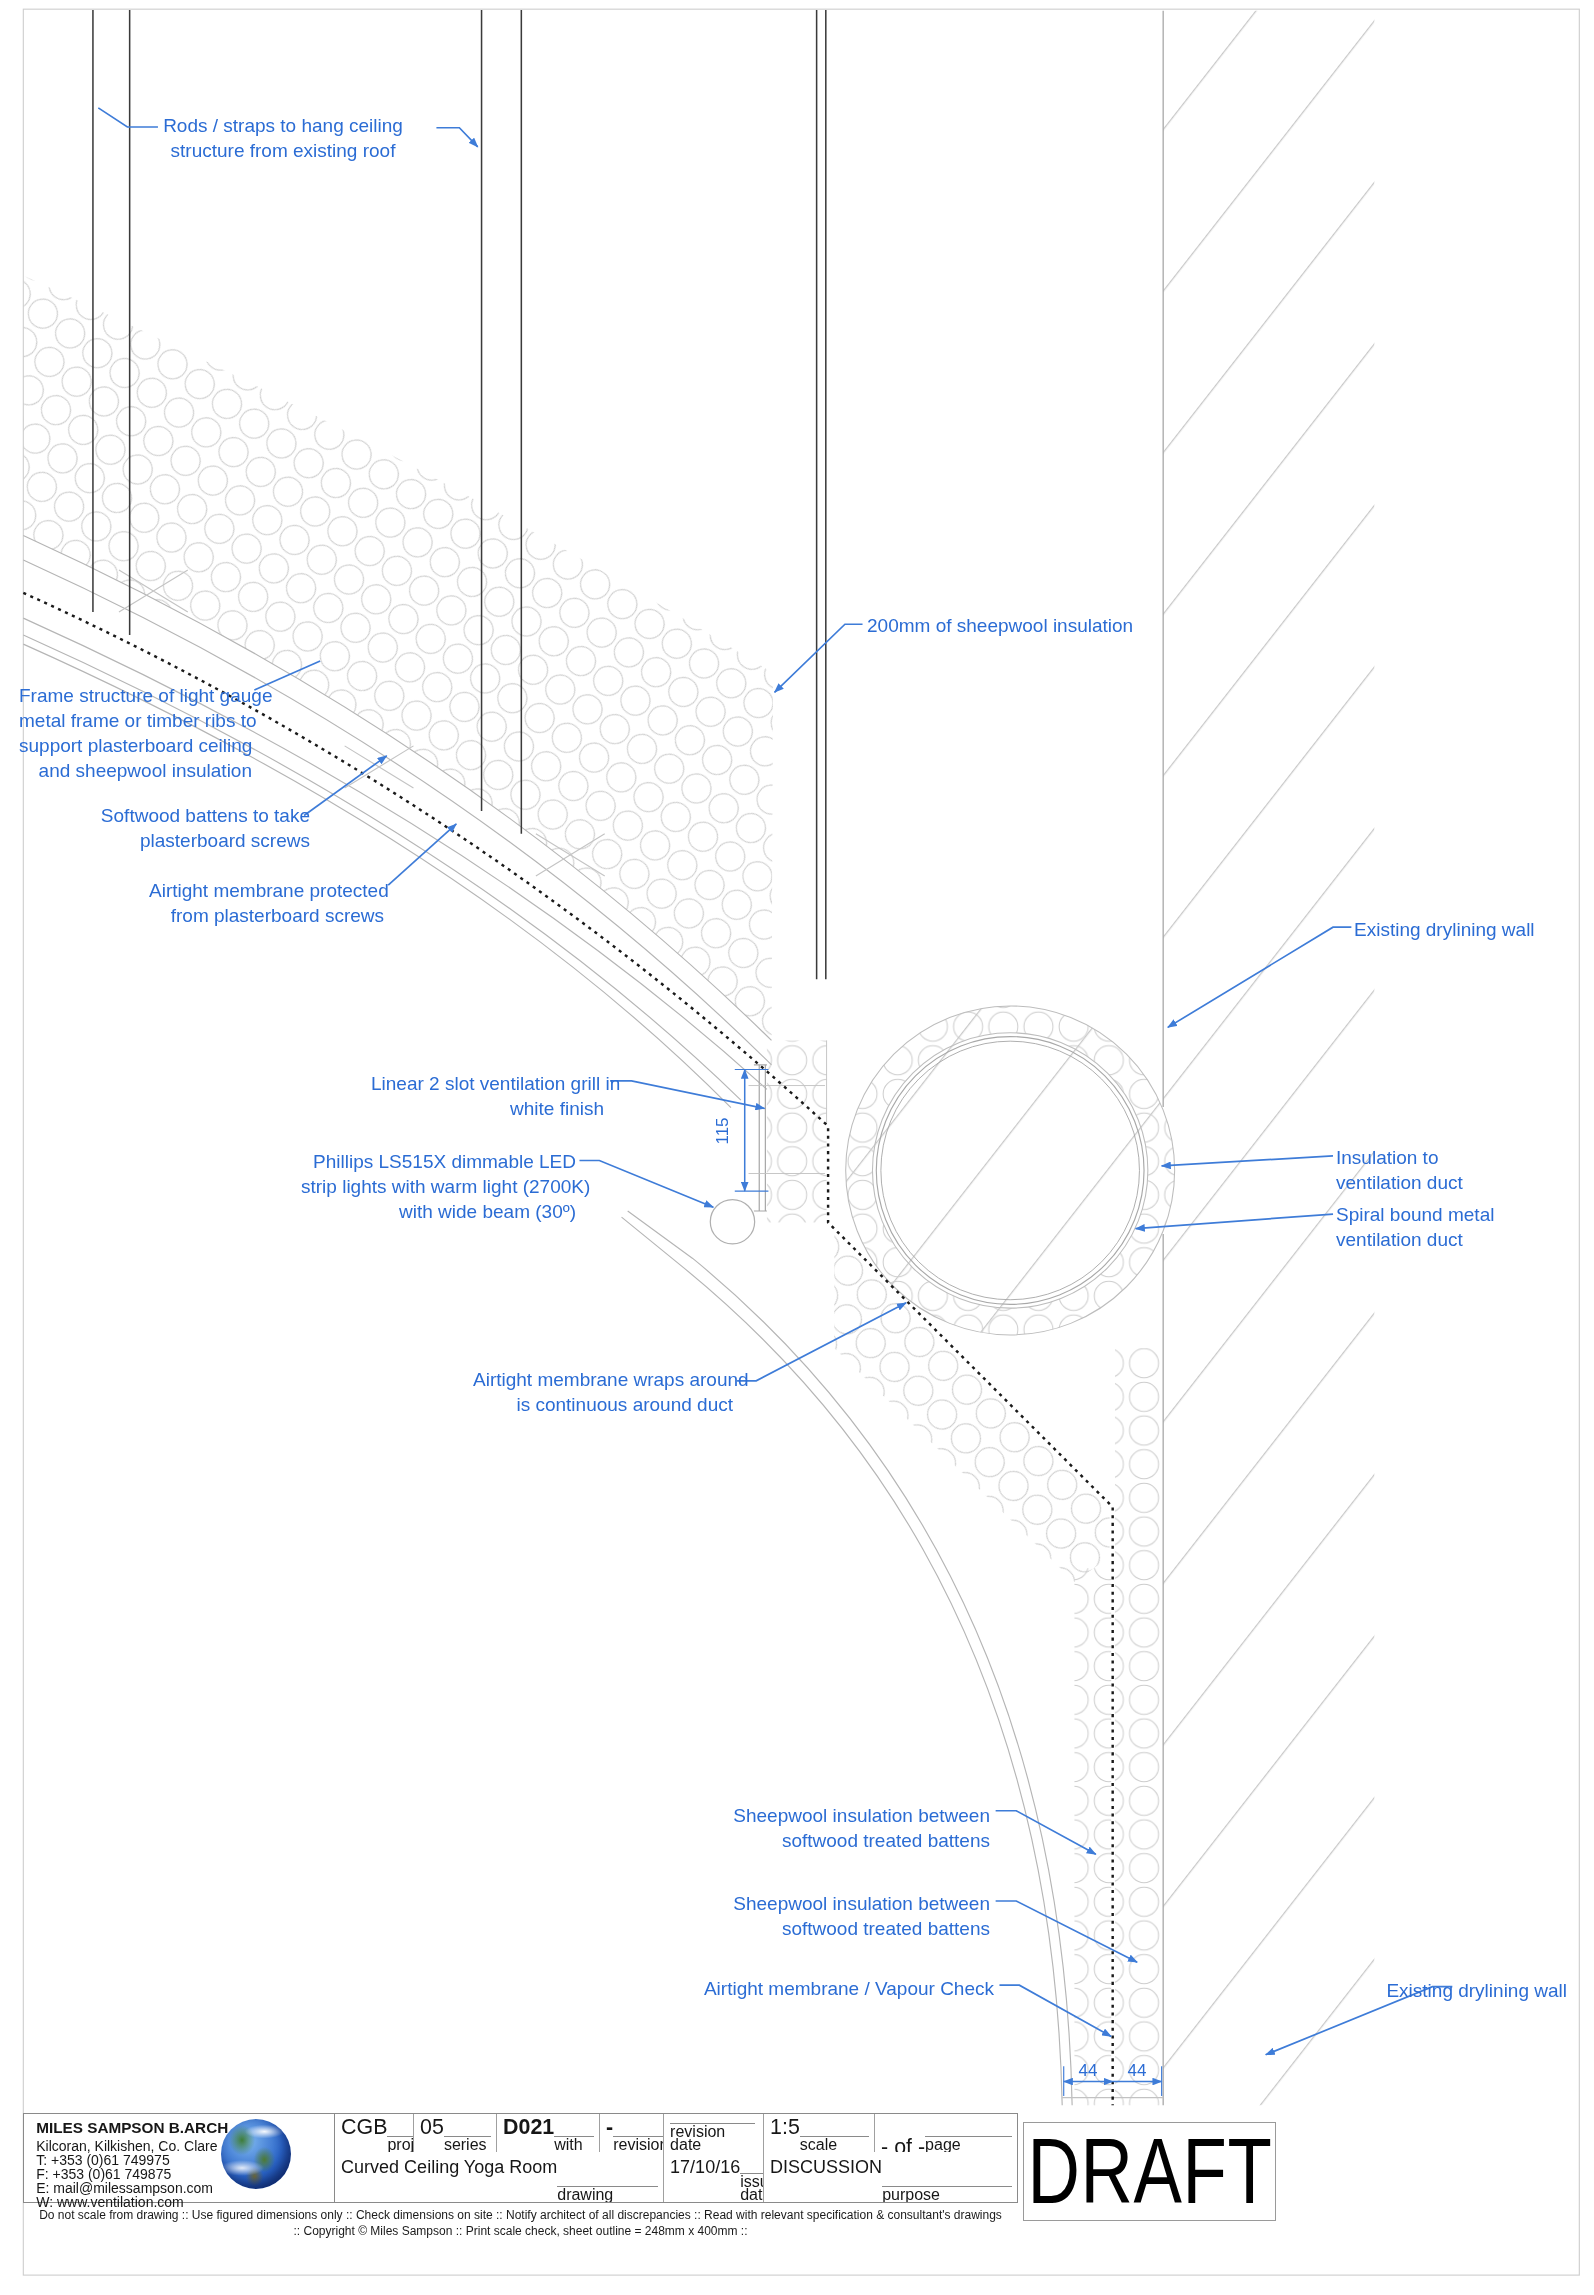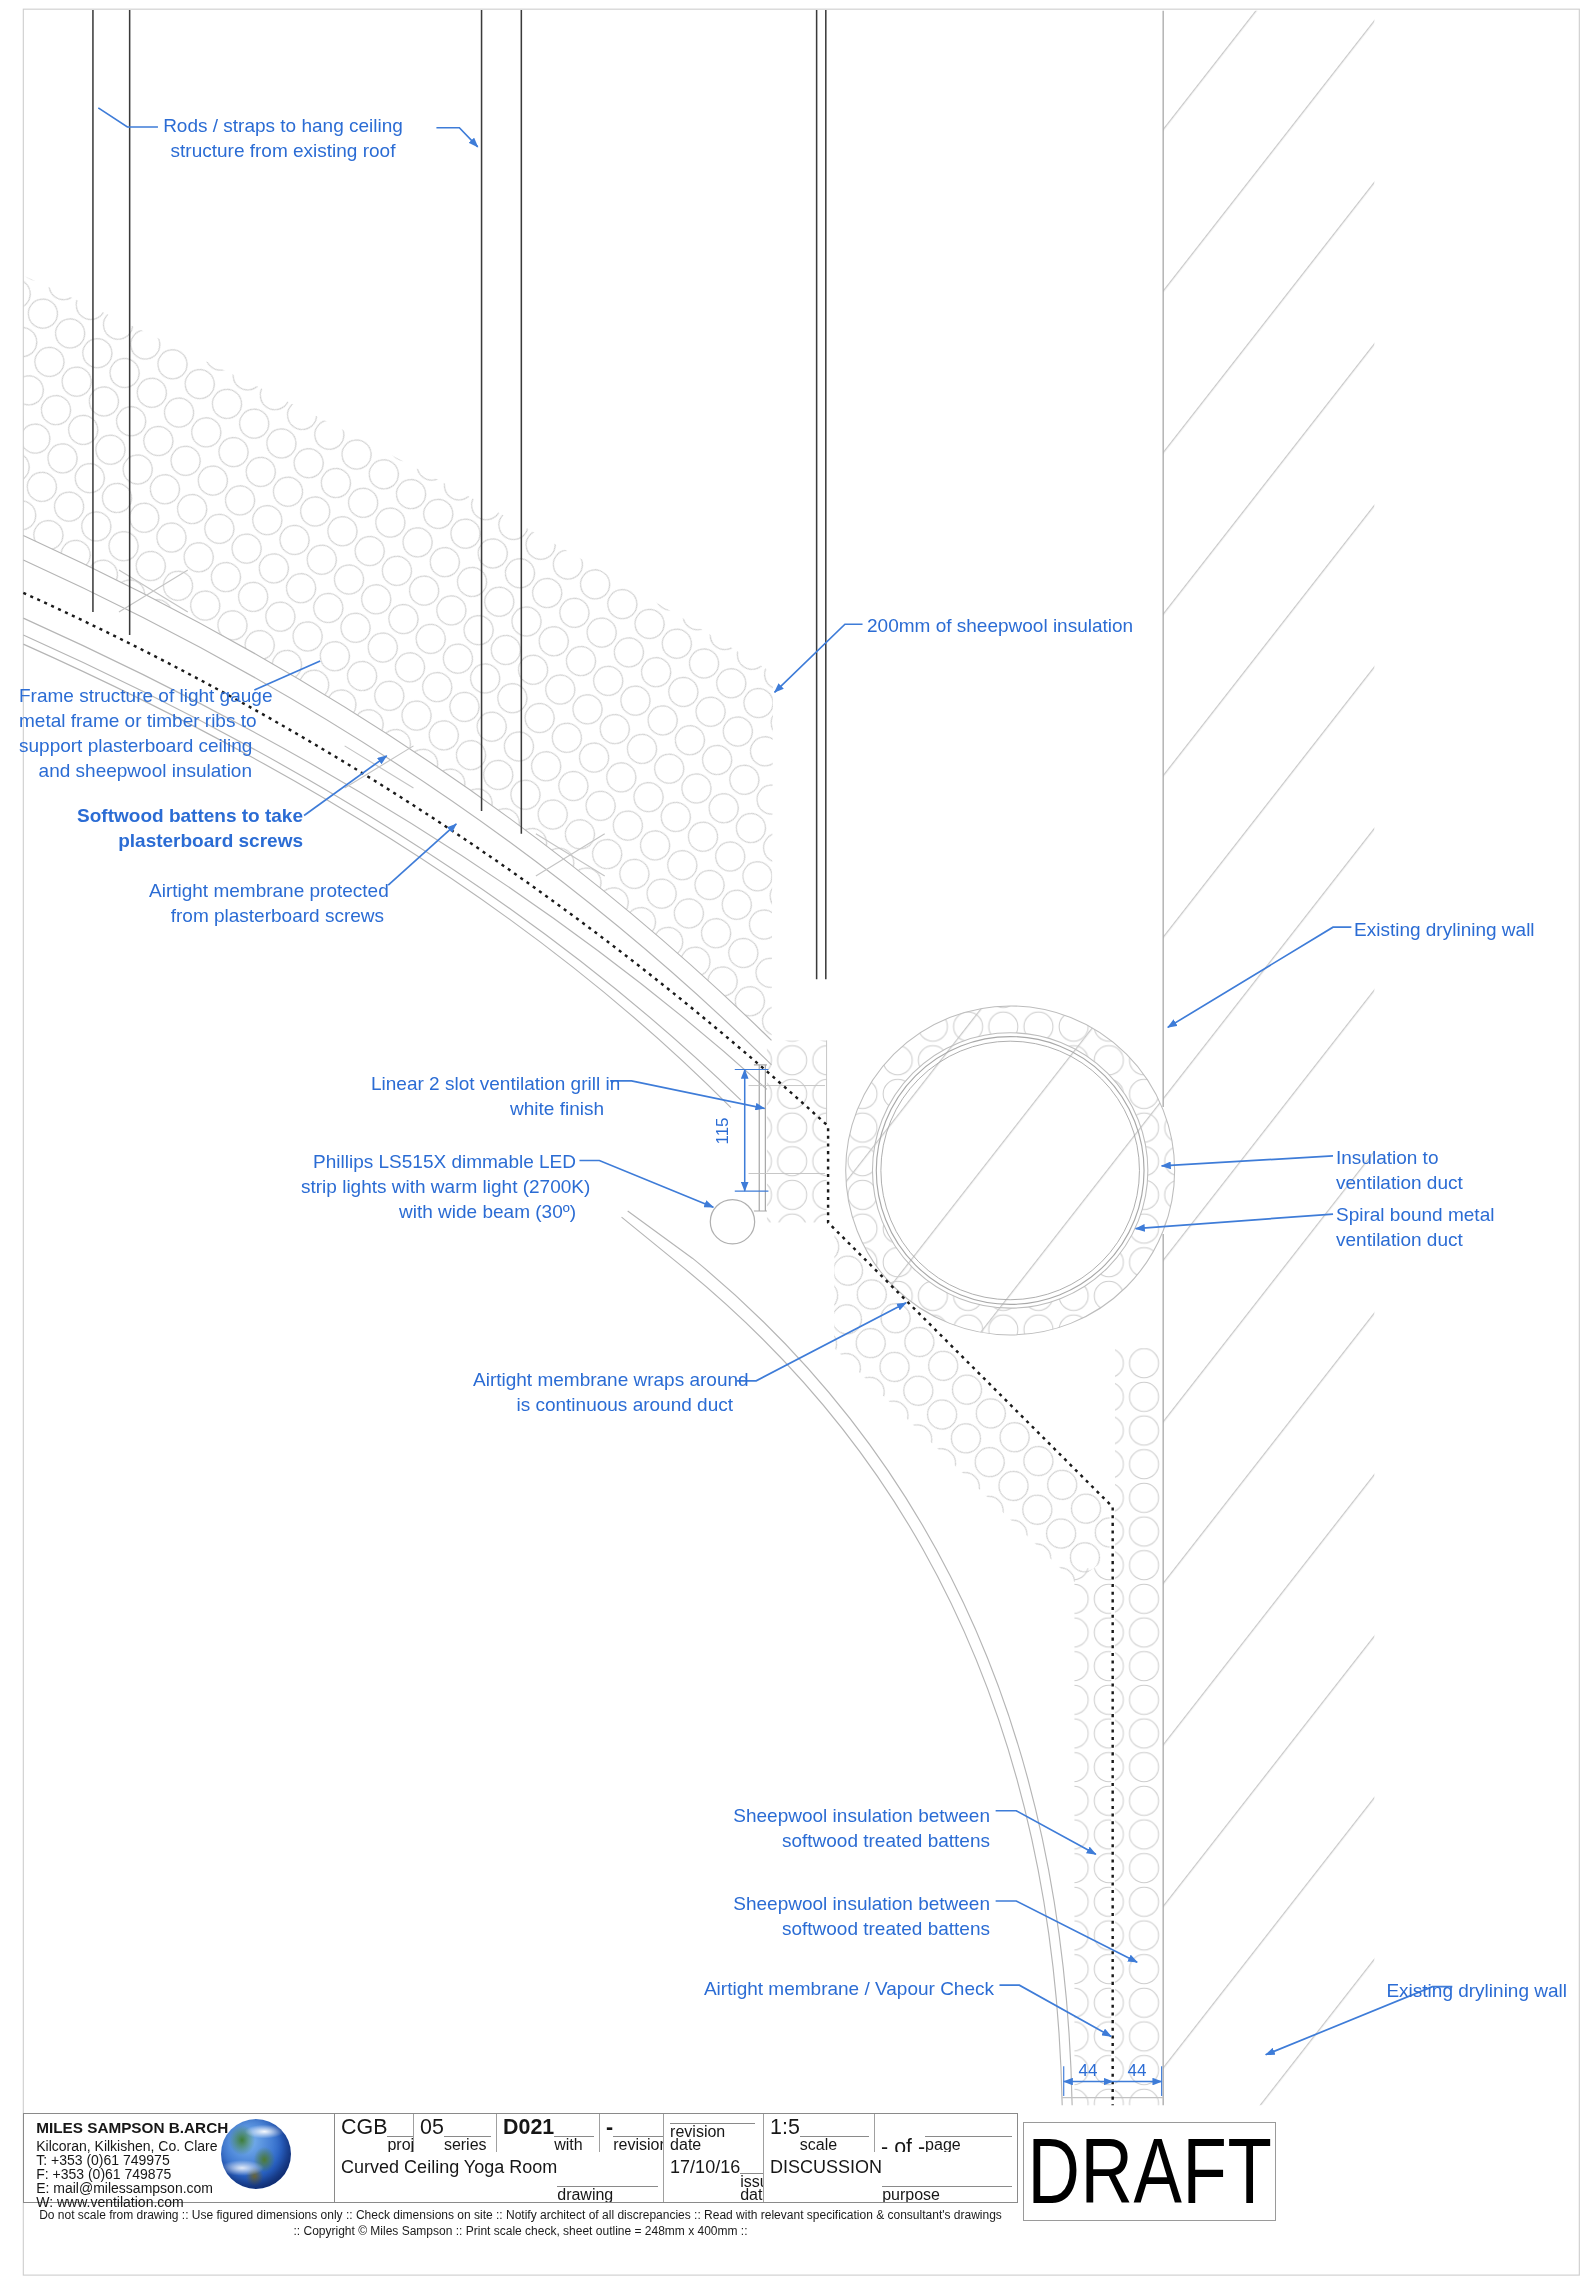--- a/index.html
+++ b/index.html
@@ -158,21 +158,21 @@
       <path d="M1390,2701 V2740 M1518,2701 V2740" stroke-width="1.5"></path>
     </g>
   </svg>
 
   <div class="ann c" style="left:126px;top:113px;width:314px;">Rods / straps to hang ceiling<br>structure from existing roof</div>
 
   <div class="ann" style="left:867px;top:613px;">200mm of sheepwool insulation</div>
 
   <div class="ann r" style="left:19px;top:683px;width:233px;">Frame structure of light gauge<br>metal frame or timber ribs to<br>support plasterboard ceiling<br>and sheepwool insulation</div>
 
-  <div class="ann r" style="left:70px;top:803px;width:233px;font-weight:bold;">Softwood battens to take<br>plasterboard screws</div>
+  <div class="ann r" style="left:77px;top:803px;width:233px;">Softwood battens to take<br>plasterboard screws</div>
 
   <div class="ann r" style="left:149px;top:878px;width:235px;">Airtight membrane protected<br>from plasterboard screws</div>
 
   <div class="ann" style="left:1354px;top:917px;">Existing drylining wall</div>
 
   <div class="ann r" style="left:371px;top:1071px;width:233px;">Linear 2 slot ventilation grill in<br>white finish</div>
 
   <div class="ann r" style="left:301px;top:1149px;width:275px;">Phillips LS515X dimmable LED<br>strip lights with warm light (2700K)<br>with wide beam (30º)</div>
 
   <div class="ann" style="left:1336px;top:1145px;">Insulation to<br>ventilation duct</div>

